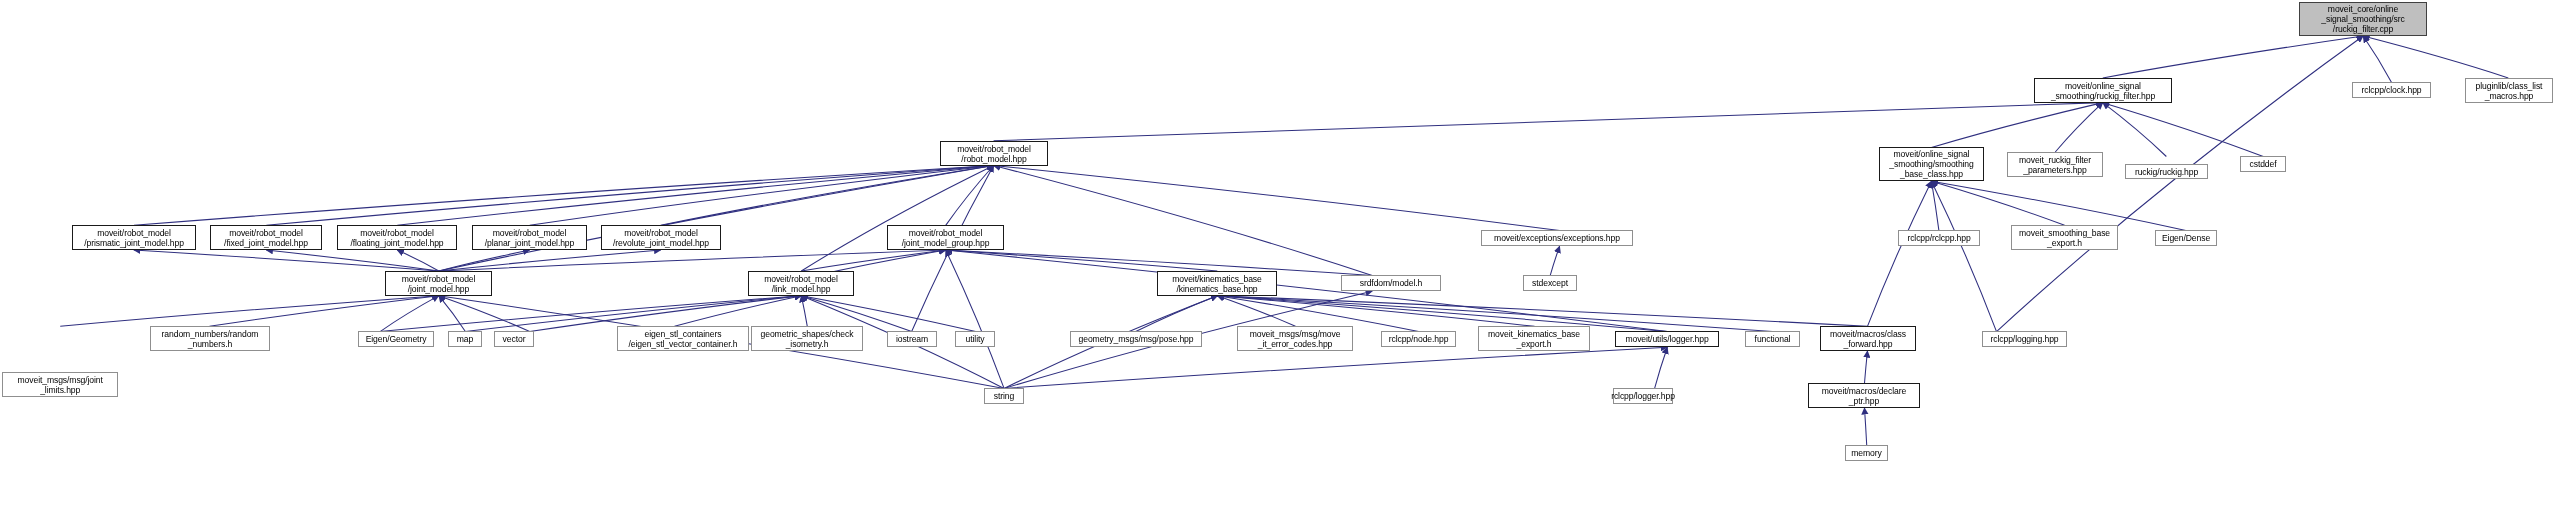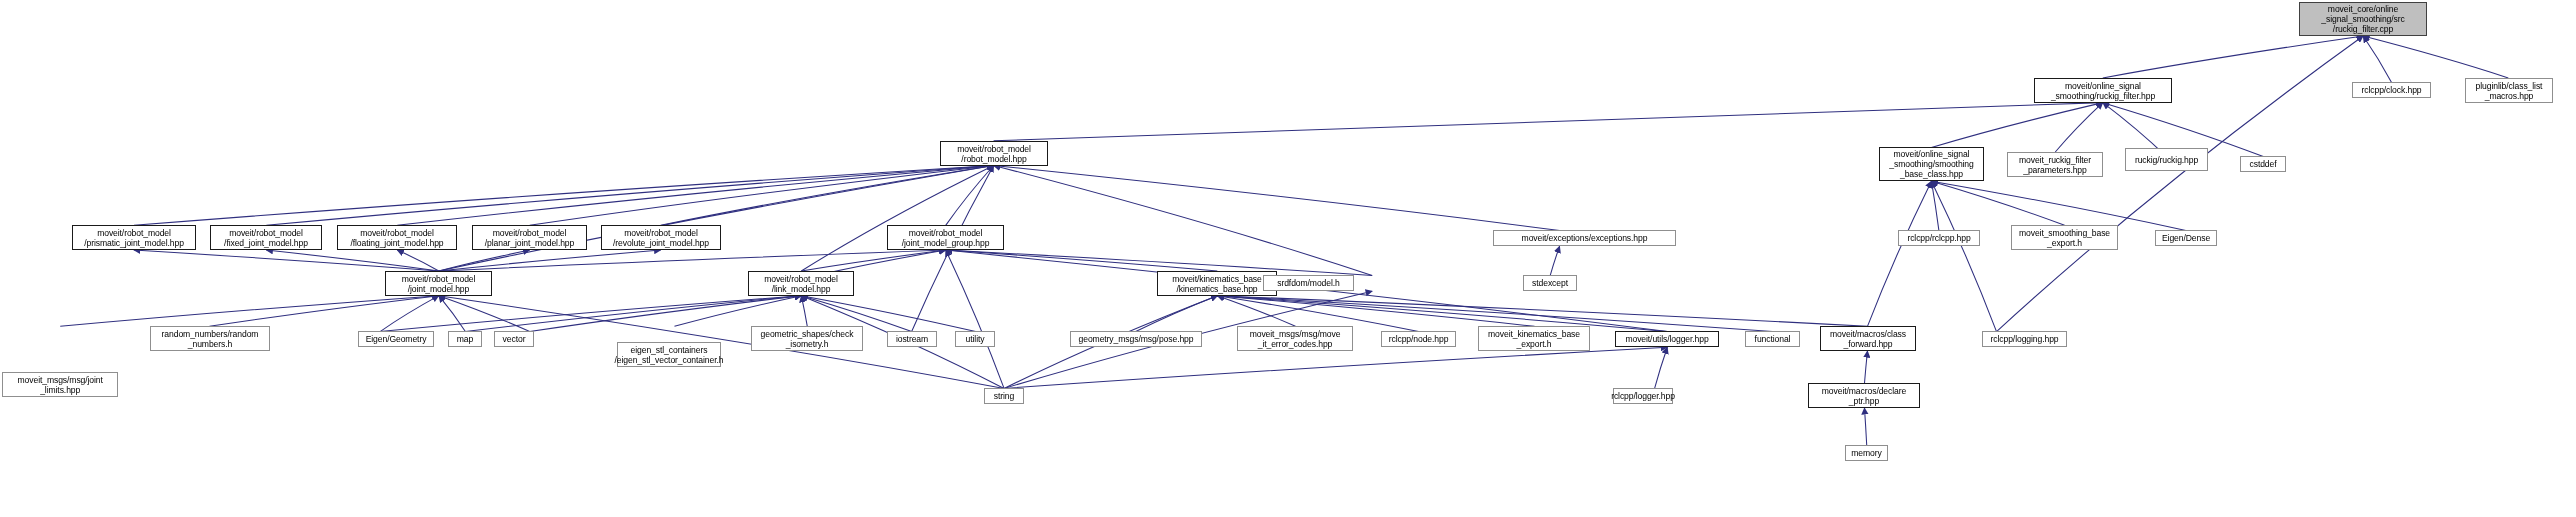--- a/index.html
+++ b/index.html
@@ -131,58 +131,58 @@
       <div class="node strong" style="left: 2034px; top: 78px; width: 138px; height: 25px;">moveit/online_signal
 _smoothing/ruckig_filter.hpp</div>
       <div class="node" style="left: 2352px; top: 82px; width: 79px; height: 15.7px;">rclcpp/clock.hpp</div>
       <div class="node" style="left: 2465px; top: 78px; width: 88px; height: 25px;">pluginlib/class_list
 _macros.hpp</div>
       <div class="node strong" style="left: 1879px; top: 147px; width: 105px; height: 34px;">moveit/online_signal
 _smoothing/smoothing
 _base_class.hpp</div>
       <div class="node" style="left: 2007px; top: 152px; width: 96px; height: 25px;">moveit_ruckig_filter
 _parameters.hpp</div>
-      <div class="node" style="left: 2125px; top: 148px; width: 83px; height: 23px; text-align: right;">ruckig/ruckig.hpp</div>
+      <div class="node" style="left: 2125px; top: 164px; width: 83px; height: 15px; text-align: right;">ruckig/ruckig.hpp</div>
       <div class="node" style="left: 2240px; top: 156px; width: 46px; height: 15.7px;">cstddef</div>
       <div class="node" style="left: 1898px; top: 230px; width: 82px; height: 15.7px;">rclcpp/rclcpp.hpp</div>
       <div class="node" style="left: 2011px; top: 225px; width: 107px; height: 25px;">moveit_smoothing_base
 _export.h</div>
       <div class="node" style="left: 2155px; top: 230px; width: 62px; height: 15.7px;">Eigen/Dense</div>
       <div class="node strong" style="left: 940px; top: 141px; width: 108px; height: 25px;">moveit/robot_model
 /robot_model.hpp</div>
       <div class="node strong" style="left: 72px; top: 225px; width: 124px; height: 25px;">moveit/robot_model
 /prismatic_joint_model.hpp</div>
       <div class="node strong" style="left: 210px; top: 225px; width: 112px; height: 25px;">moveit/robot_model
 /fixed_joint_model.hpp</div>
       <div class="node strong" style="left: 337px; top: 225px; width: 120px; height: 25px;">moveit/robot_model
 /floating_joint_model.hpp</div>
       <div class="node strong" style="left: 472px; top: 225px; width: 115px; height: 25px;">moveit/robot_model
 /planar_joint_model.hpp</div>
       <div class="node strong" style="left: 601px; top: 225px; width: 120px; height: 25px;">moveit/robot_model
 /revolute_joint_model.hpp</div>
       <div class="node strong" style="left: 887px; top: 225px; width: 117px; height: 25px;">moveit/robot_model
 /joint_model_group.hpp</div>
-      <div class="node" style="left: 1481px; top: 230px; width: 183px; height: 15.7px; margin-left: 12px;">moveit/exceptions/exceptions.hpp</div>
+      <div class="node" style="left: 1481px; top: 230px; width: 152px; height: 15.7px;">moveit/exceptions/exceptions.hpp</div>
       <div class="node strong" style="left: 385px; top: 271px; width: 107px; height: 25px;">moveit/robot_model
 /joint_model.hpp</div>
       <div class="node" style="left: 800px; top: 275px; width: 32px; height: 15.7px;">set</div>
       <div class="node strong" style="left: 748px; top: 271px; width: 106px; height: 25px;">moveit/robot_model
 /link_model.hpp</div>
       <div class="node strong" style="left: 1157px; top: 271px; width: 120px; height: 25px;">moveit/kinematics_base
 /kinematics_base.hpp</div>
-      <div class="node" style="left: 1263px; top: 275px; width: 91px; height: 15.7px;">srdfdom/model.h</div>
+      <div class="node" style="left: 1341px; top: 275px; width: 100px; height: 15.7px;">srdfdom/model.h</div>
       <div class="node" style="left: 1523px; top: 275px; width: 54px; height: 15.7px;">stdexcept</div>
       <div class="node" style="left: 2.2px; top: 326px; width: 116px; height: 25px; margin-top: 46px;">moveit_msgs/msg/joint
 _limits.hpp</div>
       <div class="node" style="left: 150px; top: 326px; width: 120px; height: 25px;">random_numbers/random
 _numbers.h</div>
       <div class="node" style="left: 342px; top: 331px; width: 76px; height: 15.7px; margin-left: 16px;">Eigen/Geometry</div>
       <div class="node" style="left: 448px; top: 331px; width: 34px; height: 15.7px;">map</div>
       <div class="node" style="left: 494px; top: 331px; width: 40px; height: 15.7px; text-align: center;">vector</div>
-      <div class="node" style="left: 617px; top: 342px; width: 104px; height: 25px;">eigen_stl_containers
+      <div class="node" style="left: 617px; top: 326px; width: 132px; height: 25px;">eigen_stl_containers
 /eigen_stl_vector_container.h</div>
       <div class="node" style="left: 751px; top: 326px; width: 112px; height: 25px;">geometric_shapes/check
 _isometry.h</div>
       <div class="node" style="left: 887px; top: 331px; width: 50px; height: 15.7px;">iostream</div>
       <div class="node" style="left: 955px; top: 331px; width: 40px; height: 15.7px;">utility</div>
       <div class="node" style="left: 1070px; top: 331px; width: 132px; height: 15.7px;">geometry_msgs/msg/pose.hpp</div>
       <div class="node" style="left: 1237px; top: 326px; width: 116px; height: 25px;">moveit_msgs/msg/move
 _it_error_codes.hpp</div>
       <div class="node" style="left: 1381px; top: 331px; width: 75px; height: 15.7px;">rclcpp/node.hpp</div>
       <div class="node" style="left: 1478px; top: 326px; width: 112px; height: 25px;">moveit_kinematics_base

